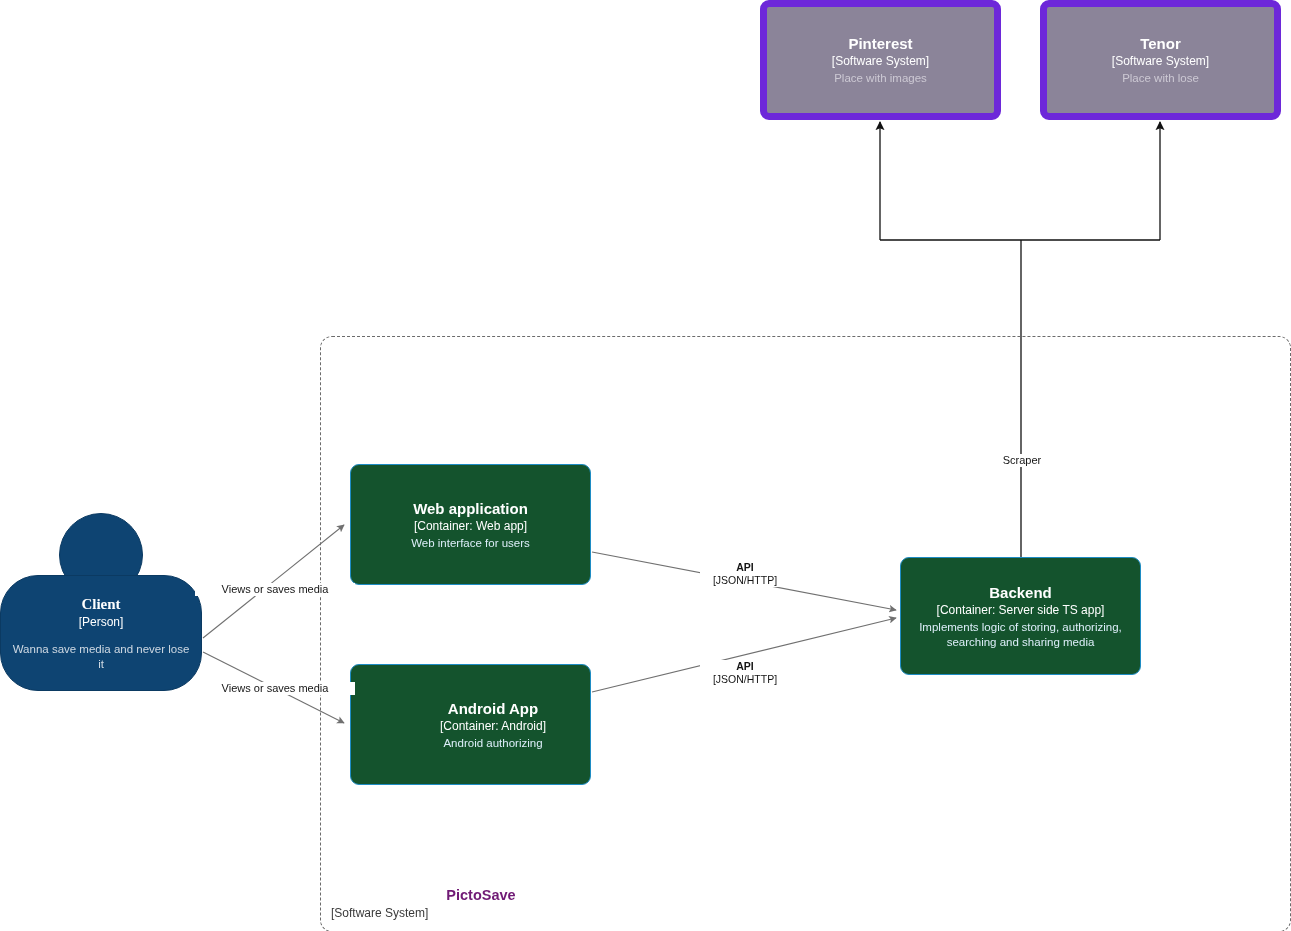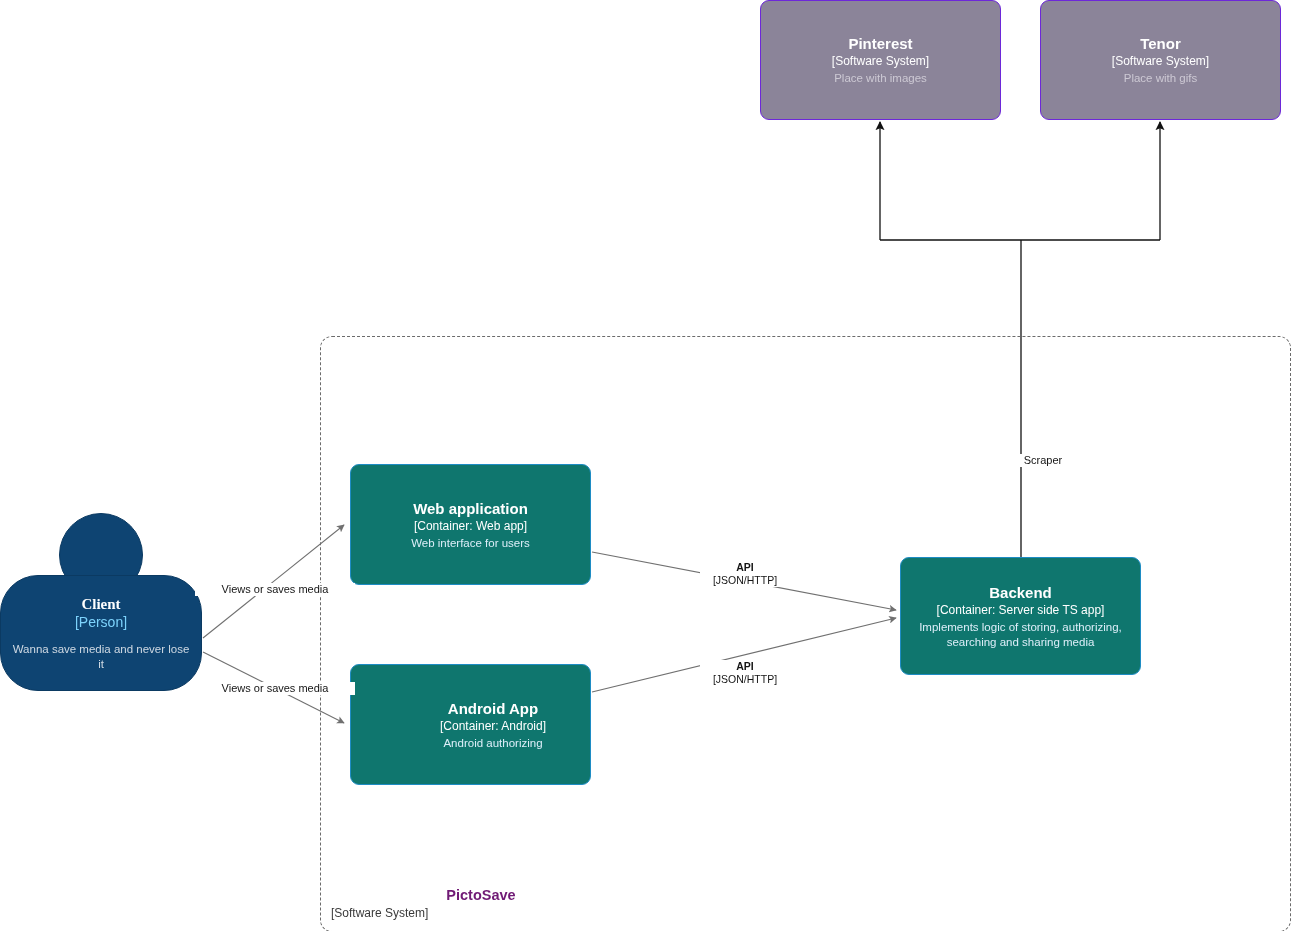--- a/index.html
+++ b/index.html
@@ -55,28 +55,28 @@
     font-size: 11.5px;
     line-height: 15px;
     margin-top: 2px;
     color: #d9d9e2;
     padding: 0 14px;
   }
 
   
   .sys {
     background: #8b8499;
-    border: 1px solid #6d28d9;
+    border: 7px solid #6d28d9;
     border-radius: 9px;
   }
   .sys .n-desc { color: #cdc9d4; }
 
   
   .container-box {
-    background: #0f766e;
+    background: #14532d;
     border: 1px solid #1e8cc4;
     border-radius: 9px;
   }
   .container-box .n-desc { color: #ddeef9; }
 
   
   .person {
     position: absolute;
   }
   .person .p-head {
@@ -99,23 +99,23 @@
     text-align: center;
   }
   .person .n-name {
     font-weight: bold;
     font-size: 15px;
     line-height: 19px;
     color: #ffffff;
     font-family: Liberation Serif, serif;
   }
   .person .n-type {
-    font-size: 14px;
+    font-size: 12px;
     line-height: 16px;
-    color: #7dd3fc;
+    color: #ffffff;
   }
   .person .n-desc {
     font-size: 11.5px;
     line-height: 15px;
     margin-top: 12px;
     color: #cfd9e3;
     padding: 0 8px;
   }
 
   
@@ -206,21 +206,21 @@
 
   <div class="node sys" style="left:760px; top:0px; width:241px; height:120px;">
     <div class="n-name">Pinterest</div>
     <div class="n-type">[Software System]</div>
     <div class="n-desc">Place with images</div>
   </div>
 
   <div class="node sys" style="left:1040px; top:0px; width:241px; height:120px;">
     <div class="n-name">Tenor</div>
     <div class="n-type">[Software System]</div>
-    <div class="n-desc">Place with gifs</div>
+    <div class="n-desc">Place with lose</div>
   </div>
 
   <div class="boundary" style="left:320px; top:336px; width:971px; height:596px;"></div>
   <div class="boundary-label" style="left:331px; top:886px; width:300px;">
     <div class="b-name">PictoSave</div>
     <div class="b-type">[Software System]</div>
   </div>
 
   <div class="person" style="left:0px; top:513px; width:202px; height:178px;">
     <div class="p-head" style="left:59px; top:0px; width:84px; height:84px;"></div>
@@ -260,17 +260,17 @@
   <div class="edge-label" style="left:700px; top:561px; width:90px;">
     <span class="e-line1 lbl-bg">API</span>
     <span class="e-line2 lbl-bg">[JSON/HTTP]</span>
   </div>
 
   <div class="edge-label" style="left:700px; top:660px; width:90px;">
     <span class="e-line1 lbl-bg">API</span>
     <span class="e-line2 lbl-bg">[JSON/HTTP]</span>
   </div>
 
-  <div class="edge-label single" style="left:993px; top:454px; width:100px;">
+  <div class="edge-label single" style="left:972px; top:454px; width:100px;">
     <span class="e-line1 lbl-bg">Scraper</span>
   </div>
 
 </div>
 
 </body></html>

